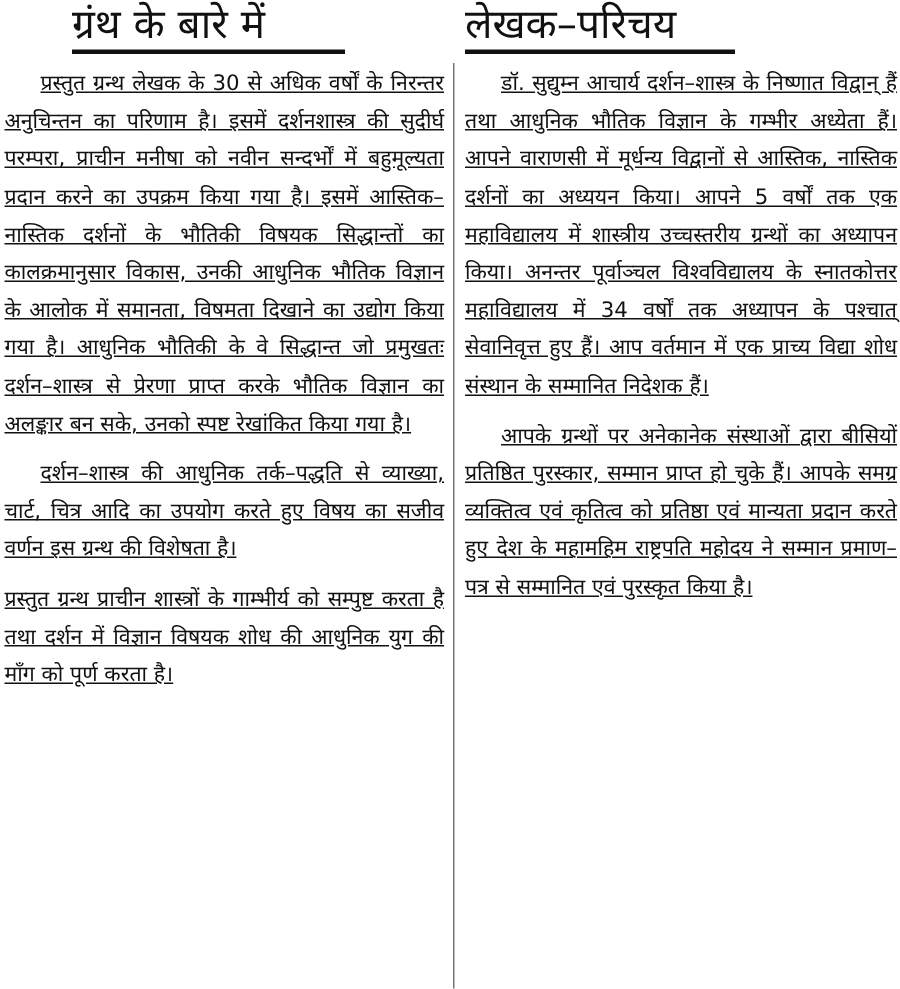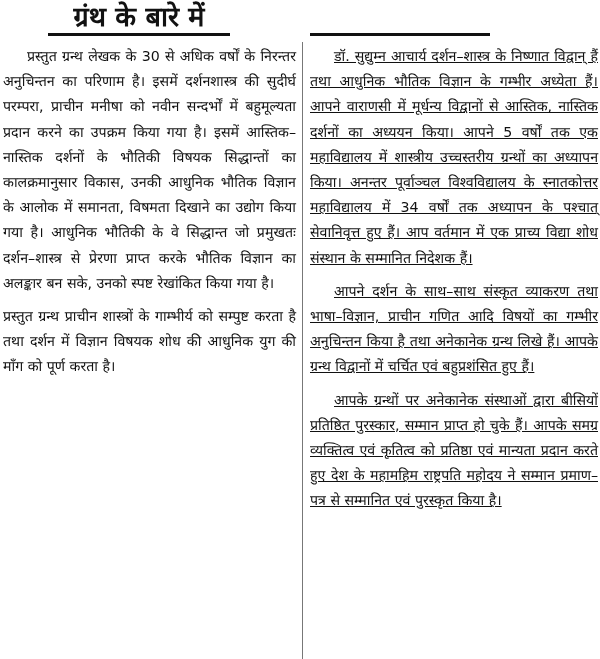--- a/index.html
+++ b/index.html
@@ -1,45 +1,46 @@
 <!DOCTYPE html>
 <html><head>
 <meta charset="utf-8">
 <style>
   html, body { margin: 0; padding: 0; background: #ffffff; }
   body { width: 600px; height: 659px; overflow: hidden; position: relative;
          font-family: "DejaVu Sans", "Liberation Sans", sans-serif; color: #111; }
   .header { position: absolute; top: 0; left: 0; width: 600px; height: 40px; }
-  .head { position: absolute; top: 0; text-align: center; font-weight: bold;
+  .head { position: absolute; top: 0; font-weight: normal;
           font-size: 27px; line-height: 34px; color: #111; }
   .head-left { left: 48px; width: 182px; }
   .head-right { left: 310px; width: 180px; }
   .uline { position: absolute; top: 33px; height: 3px; background: #111; }
   .uline-left { left: 48px; width: 182px; }
   .uline-right { left: 310px; width: 180px; }
   .divider { position: absolute; left: 302px; top: 42px; width: 1px; height: 617px; background: #777; }
   .col { position: absolute; top: 44px; font-size: 14.2px; line-height: 25.2px; text-align: justify; }
-  .col-left { left: 3px; width: 293px; }
+  .col-left { left: 3px; width: 293px; text-decoration: underline; }
   .col-right { left: 310px; width: 288px; text-decoration: underline; }
   .col p { margin: 0 0 8px 0; text-indent: 24px; }
   .col p.noindent { text-indent: 0; margin-bottom: 4px; }
 </style>
 </head>
 <body>
 
 <div class="header">
   <div class="head head-left">ग्रंथ के बारे में</div>
   <div class="uline uline-left"></div>
+  <div class="head head-right">लेखक–परिचय</div>
   <div class="uline uline-right"></div>
 </div>
 
 <div class="divider"></div>
 
 <div class="col col-left">
   <p>प्रस्तुत ग्रन्थ लेखक के 30 से अधिक वर्षों के निरन्तर अनुचिन्तन का परिणाम है। इसमें दर्शनशास्त्र की सुदीर्घ परम्परा, प्राचीन मनीषा को नवीन सन्दर्भों में बहुमूल्यता प्रदान करने का उपक्रम किया गया है। इसमें आस्तिक–नास्तिक दर्शनों के भौतिकी विषयक सिद्धान्तों का कालक्रमानुसार विकास, उनकी आधुनिक भौतिक विज्ञान के आलोक में समानता, विषमता दिखाने का उद्योग किया गया है। आधुनिक भौतिकी के वे सिद्धान्त जो प्रमुखतः दर्शन–शास्त्र से प्रेरणा प्राप्त करके भौतिक विज्ञान का अलङ्कार बन सके, उनको स्पष्ट रेखांकित किया गया है।</p>
+  <p>दर्शन–शास्त्र की आधुनिक तर्क–पद्धति से व्याख्या, चार्ट, चित्र आदि का उपयोग करते हुए विषय का सजीव वर्णन इस ग्रन्थ की विशेषता है।</p>
   <p class="noindent">प्रस्तुत ग्रन्थ प्राचीन शास्त्रों के गाम्भीर्य को सम्पुष्ट करता है तथा दर्शन में विज्ञान विषयक शोध की आधुनिक युग की माँग को पूर्ण करता है।</p>
 </div>
 
 <div class="col col-right">
   <p>डॉ. सुद्युम्न आचार्य दर्शन–शास्त्र के निष्णात विद्वान् हैं तथा आधुनिक भौतिक विज्ञान के गम्भीर अध्येता हैं। आपने वाराणसी में मूर्धन्य विद्वानों से आस्तिक, नास्तिक दर्शनों का अध्ययन किया। आपने 5 वर्षों तक एक महाविद्यालय में शास्त्रीय उच्चस्तरीय ग्रन्थों का अध्यापन किया। अनन्तर पूर्वाञ्चल विश्वविद्यालय के स्नातकोत्तर महाविद्यालय में 34 वर्षों तक अध्यापन के पश्चात् सेवानिवृत्त हुए हैं। आप वर्तमान में एक प्राच्य विद्या शोध संस्थान के सम्मानित निदेशक हैं।</p>
-  <p>आपने दर्शन के साथ–साथ संस्कृत व्याकरण तथा भाषा–विज्ञान, प्राचीन गणित आदि विषयों का गम्भीर अनुचिन्तन किया है तथा अनेकानेक ग्रन्थ लिखे हैं। आपके ग्रन्थ विद्वानों में चर्चित एवं बहुप्रशंसित हुए हैं।</p>
   <p>आपके ग्रन्थों पर अनेकानेक संस्थाओं द्वारा बीसियों प्रतिष्ठित पुरस्कार, सम्मान प्राप्त हो चुके हैं। आपके समग्र व्यक्तित्व एवं कृतित्व को प्रतिष्ठा एवं मान्यता प्रदान करते हुए देश के महामहिम राष्ट्रपति महोदय ने सम्मान प्रमाण–पत्र से सम्मानित एवं पुरस्कृत किया है।</p>
 </div>
 
 </body></html>

